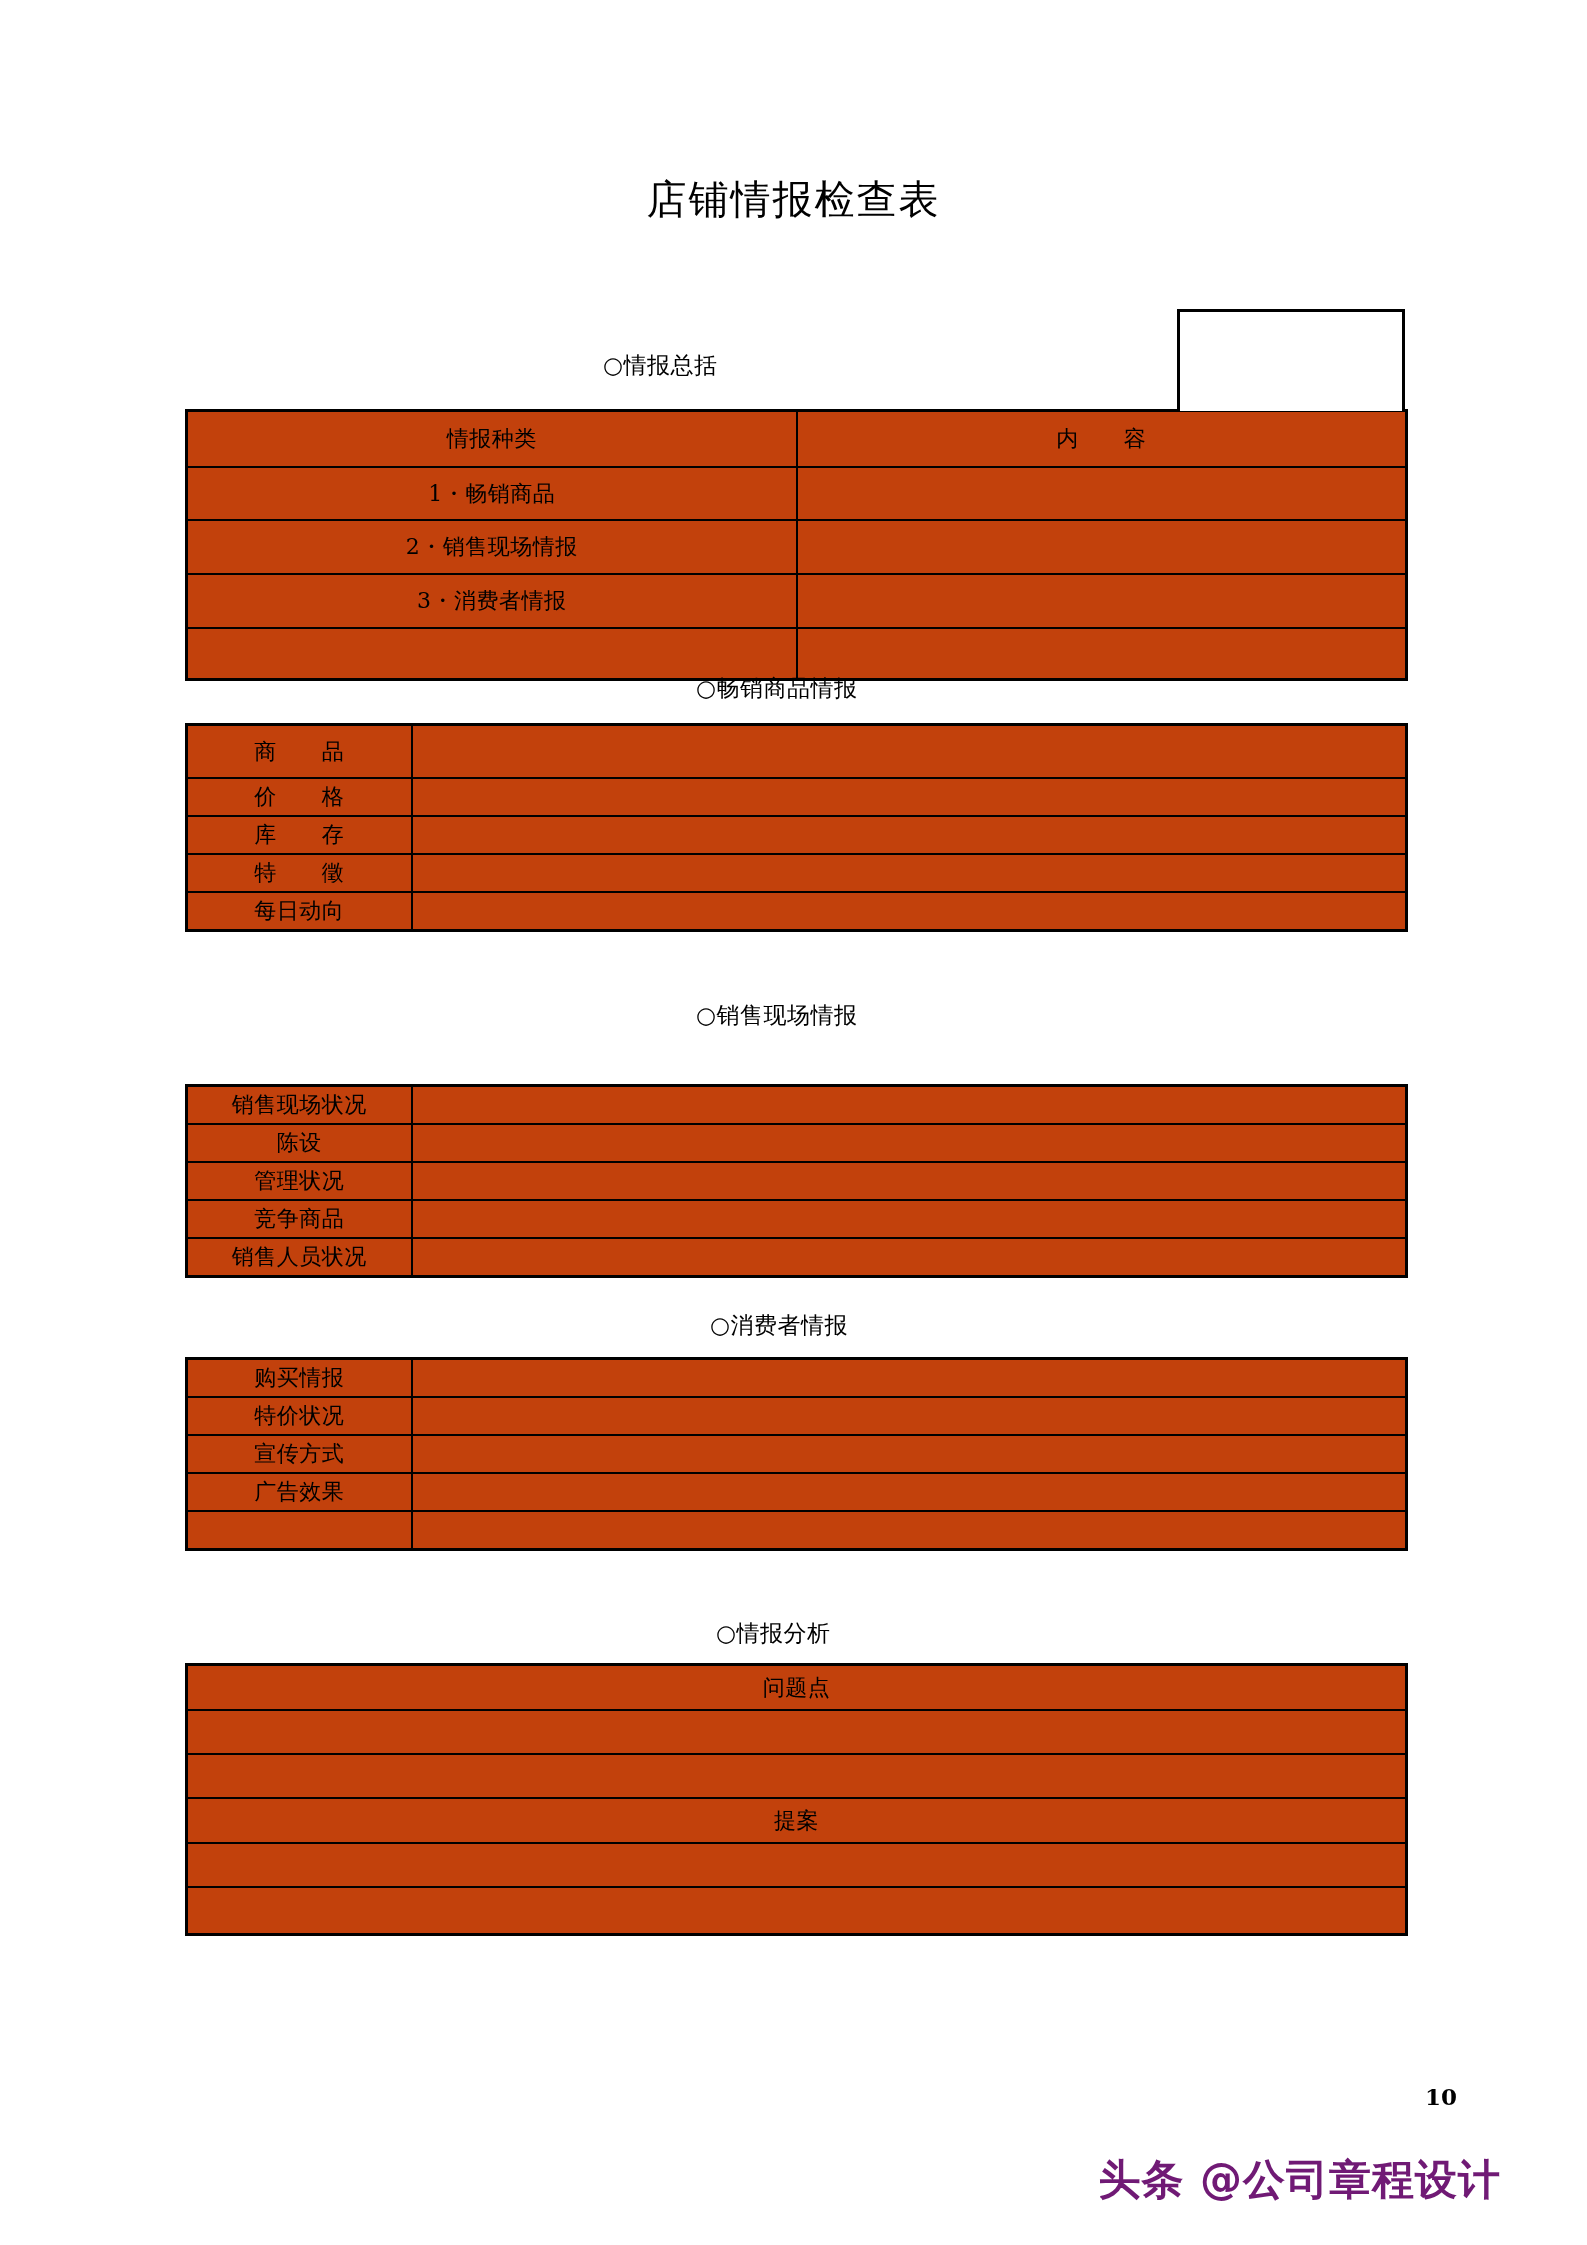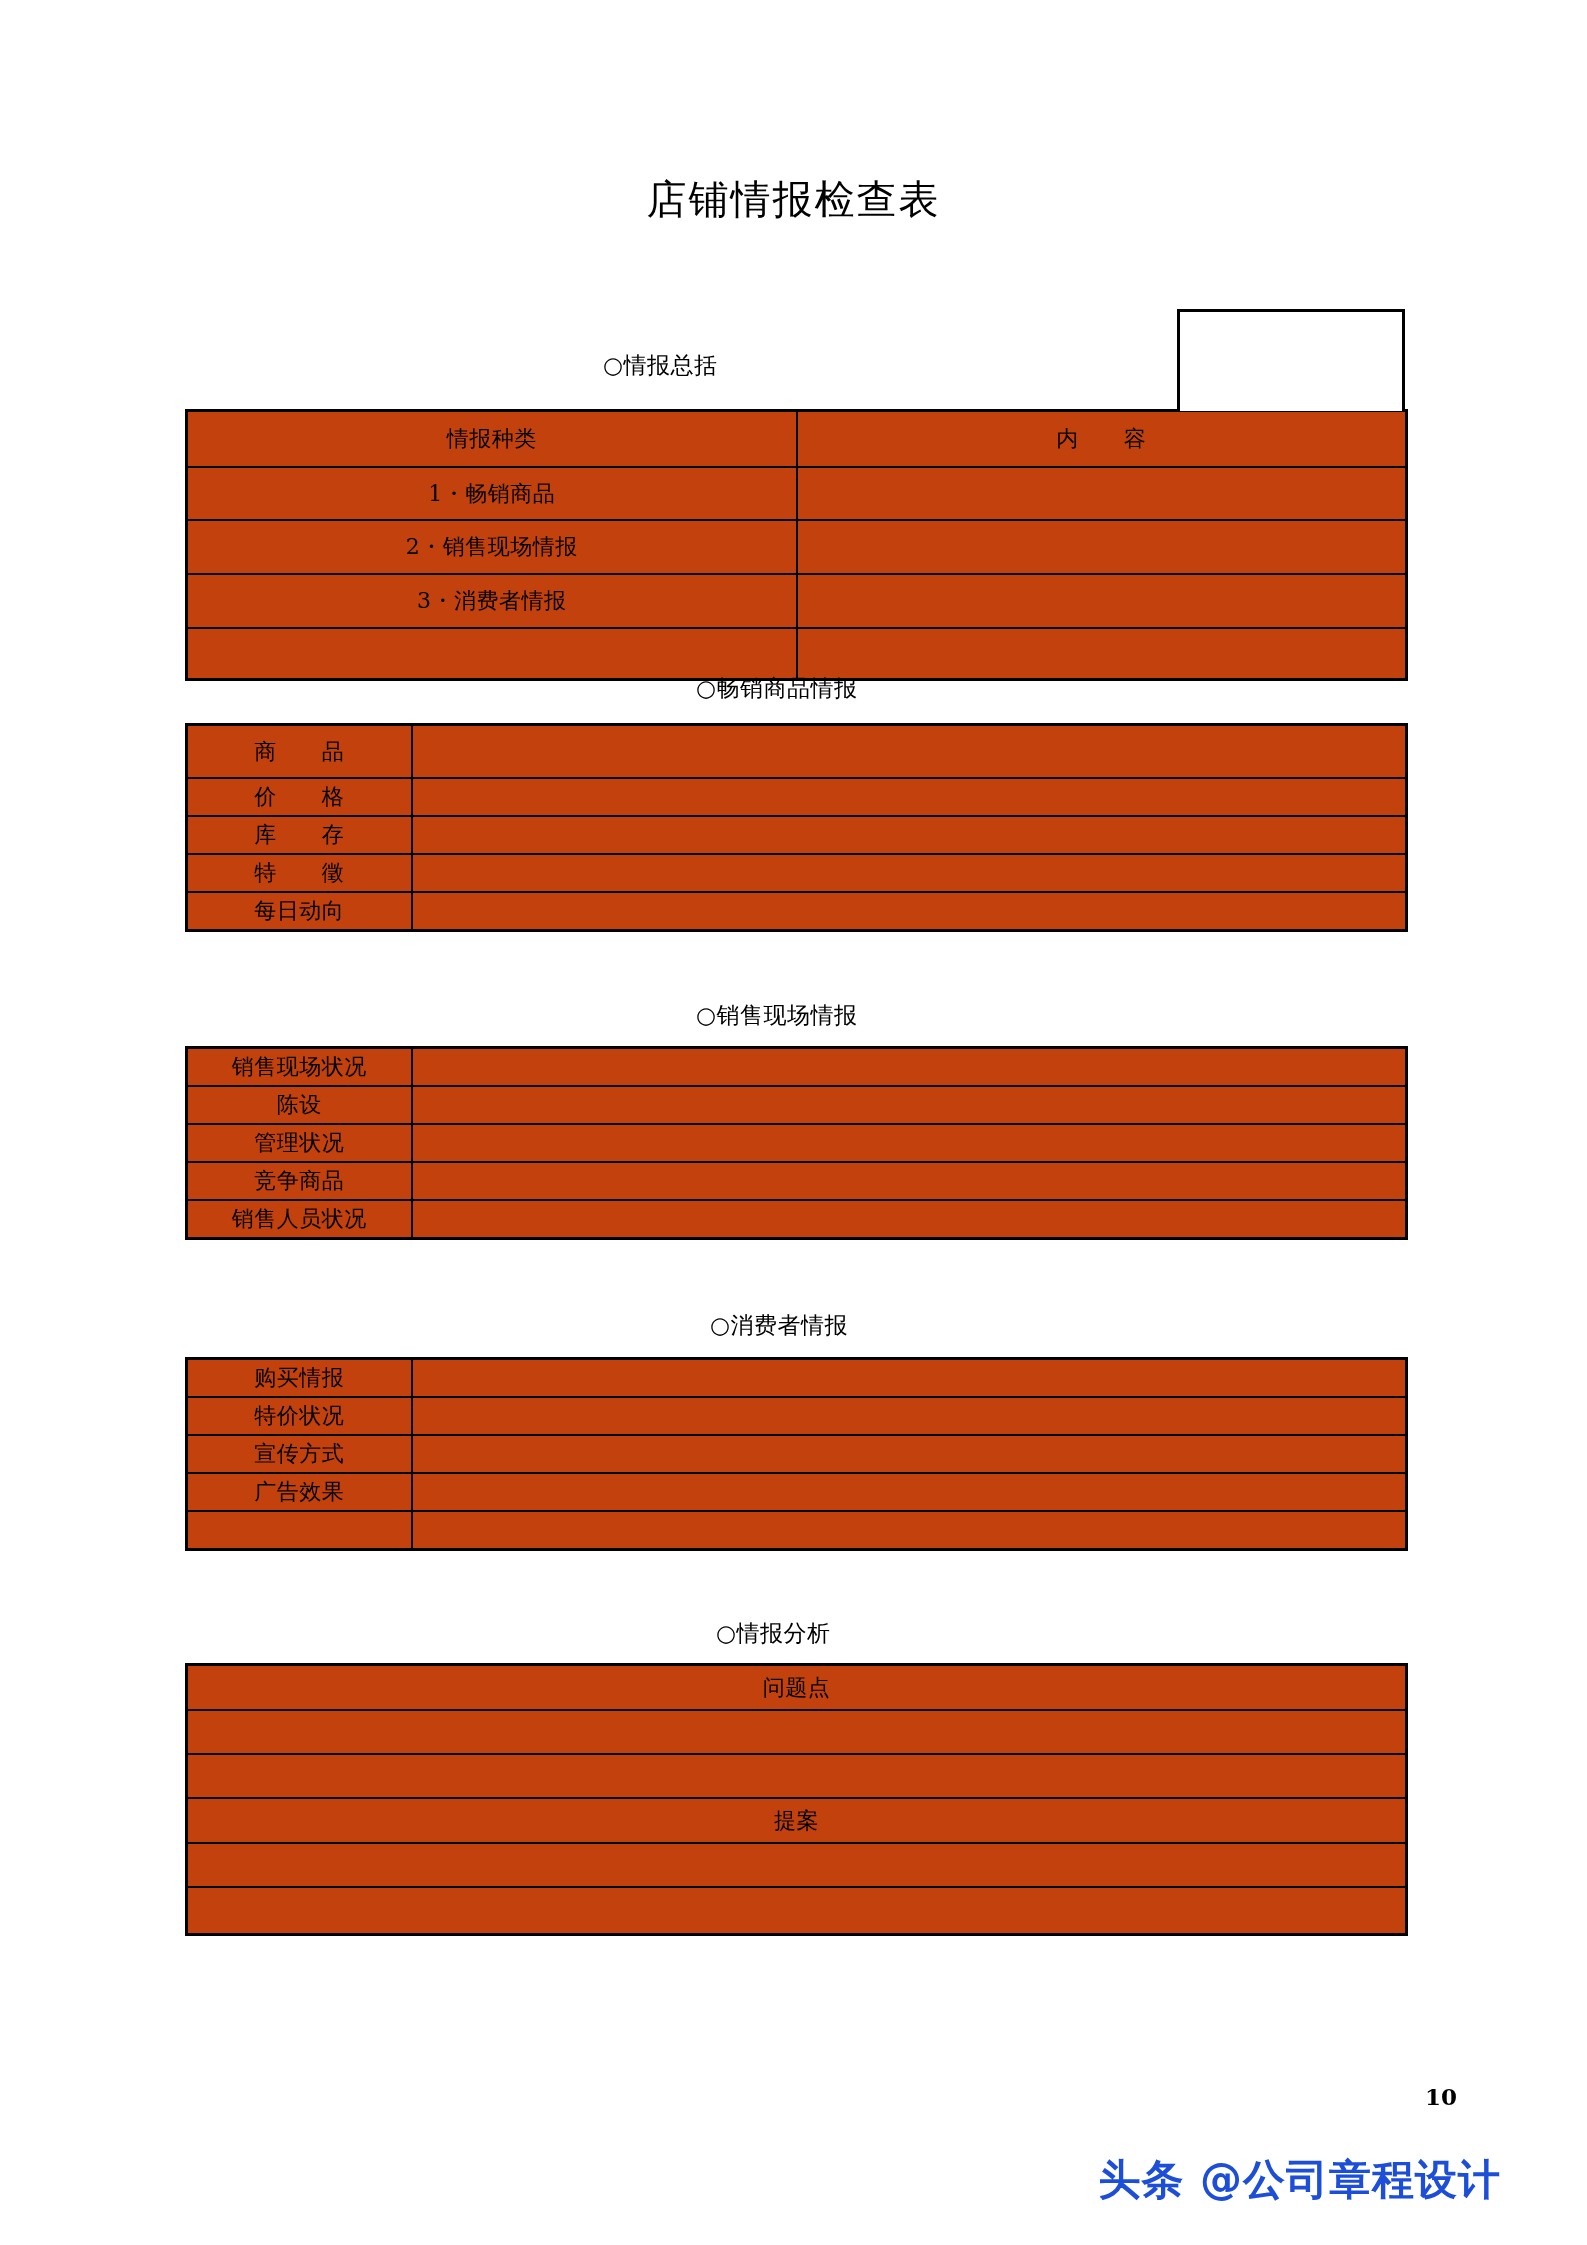--- a/index.html
+++ b/index.html
@@ -89,21 +89,21 @@
     font-weight: 700;
     font-family: "DejaVu Serif", "Liberation Serif", serif;
   }
   .watermark {
     position: absolute;
     right: 86px;
     top: 2152px;
     font-size: 42px;
     font-weight: 700;
     letter-spacing: 1px;
-    color: #1d4ed8;
+    color: #701a75;
     font-family: "DejaVu Sans", "Liberation Sans", sans-serif;
     text-shadow: 1.5px 1.5px 0 #ffffff, -1px -1px 0 #ffffff;
     white-space: nowrap;
   }
 </style>
 </head>
 <body>
 
 <div class="page">
 
@@ -168,21 +168,21 @@
       </tr>
       <tr>
         <td style="height:36px;">每日动向</td>
         <td style="height:36px;" class="blank"></td>
       </tr>
     </tbody>
   </table>
 
   <div class="section-caption" style="top:1002px; left:696px;">○销售现场情报</div>
 
-  <table class="tbl" style="left:185px; top:1046px; width:1220px;padding-left:12px;">
+  <table class="tbl" style="left:185px; top:1084px; width:1220px;padding-left:12px;">
     <colgroup>
         <col style="width:225px">
         <col style="width:995px">
       </colgroup>
     <tbody>
       <tr>
         <td style="height:36px;">销售现场状况</td>
         <td style="height:36px;" class="blank"></td>
       </tr>
       <tr>

